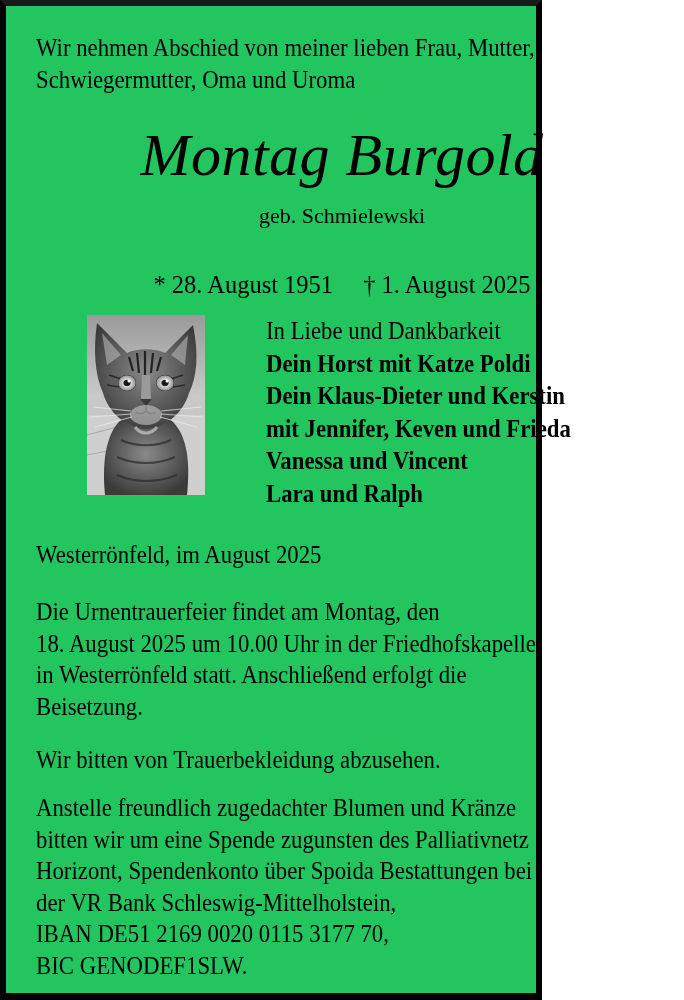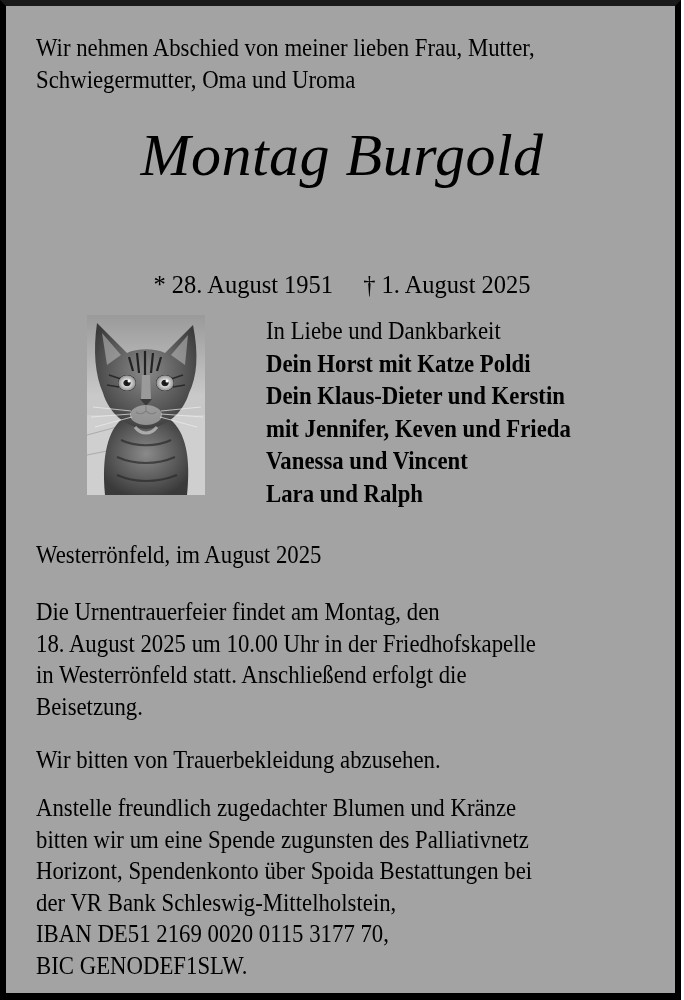--- a/index.html
+++ b/index.html
@@ -8,27 +8,27 @@
       background: #ffffff;
     }
     body {
       width: 684px;
       height: 1000px;
       overflow: hidden;
     }
     .frame {
       position: relative;
       box-sizing: border-box;
-      width: 681px;
+      width: 542px;
       height: 1000px;
       border-style: solid;
       border-color: #000000;
       border-top-color: #1a1a1a;
       border-width: 6px 6px 7px 6px;
-      background: #a3a3a3;
+      background: #22c55e;
       color: #000000;
       font-family: "Liberation Serif", "DejaVu Serif", serif;
     }
     .block {
       position: absolute;
       left: 30px;
       white-space: nowrap;
       font-size: 24.5px;
       line-height: 31.5px;
       transform-origin: left top;
@@ -83,20 +83,21 @@
 
 <div class="frame">
 
   <div class="block" style="top:26px;">
     <div>Wir nehmen Abschied von meiner lieben Frau, Mutter,</div>
     <div>Schwiegermutter, Oma und Uroma</div>
   </div>
 
   <div class="center name" style="top:114px;">Montag Burgold</div>
 
+  <div class="center maiden" style="top:196px;">geb. Schmielewski</div>
 
   <div class="center dates" style="top:264px;">
     <span>* 28. August 1951</span><span class="gap"></span><span>† 1. August 2025</span>
   </div>
 
   <div class="photo">
     <svg width="118" height="180" viewBox="0 0 118 180">
       <defs>
         <linearGradient id="bg" x1="0" y1="0" x2="0" y2="1">
           <stop offset="0" stop-color="#9a9a9a"></stop>

